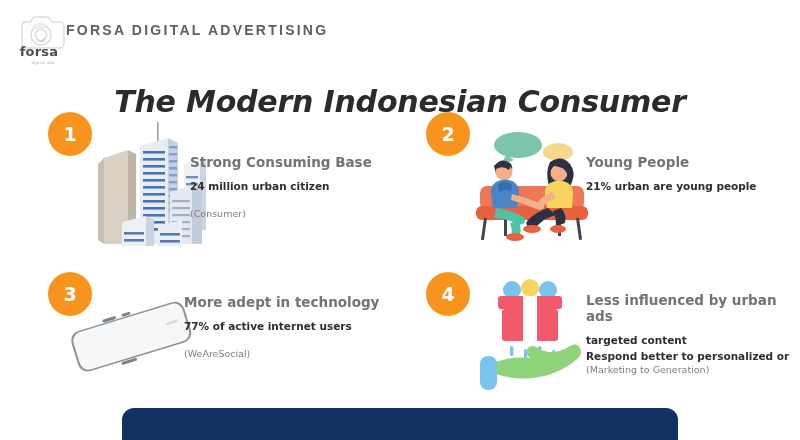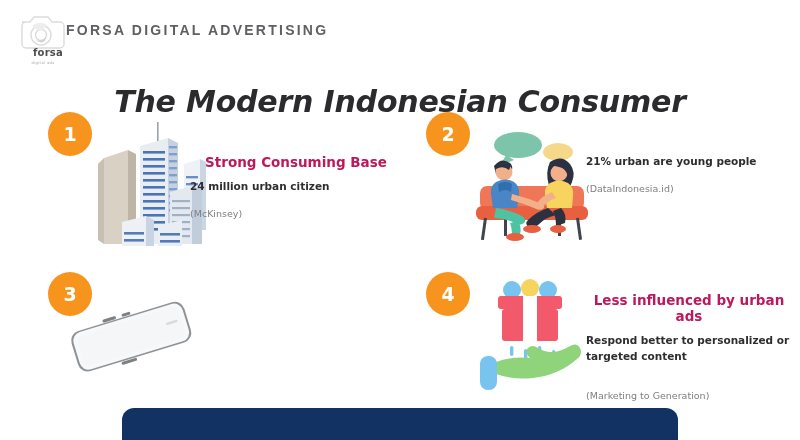--- a/index.html
+++ b/index.html
@@ -24,26 +24,26 @@
   }
   #brand-logo {
     position: absolute;
     left: 14px; top: 6px;
     width: 58px; height: 54px;
     opacity: 0.9;
   }
   #brand-logo svg { display: block; }
   #brand-logo .logo-word {
     position: absolute;
-    left: 11px; bottom: 2px;
+    left: 2px; bottom: 2px;
     width: 46px;
     text-align: center;
     font-family: "DejaVu Sans", sans-serif;
     font-weight: 700;
-    font-size: 10px;
+    font-size: 13px;
     letter-spacing: 0.2px;
     color: #3a3a3a;
     line-height: 1;
   }
   #brand-logo .logo-sub {
     position: absolute;
     left: 6px; bottom: -6px;
     width: 46px;
     text-align: center;
     font-family: "DejaVu Sans", sans-serif;
@@ -109,24 +109,23 @@
 
   .text-col {
     position: absolute;
     left: 152px; top: 40px;
     width: 212px;
   }
   .stat-heading {
     font-family: "DejaVu Sans", sans-serif;
     font-size: 13.5px;
     font-weight: 700;
-    color: #be185d;
+    color: #737373;
     line-height: 1.2;
     margin: 0 0 9px 0;
-    text-align: center;
   }
   .stat-body {
     font-family: "DejaVu Sans", sans-serif;
     font-size: 10.5px;
     font-weight: 700;
     color: #2e2e30;
     line-height: 1.45;
     margin: 0;
   }
   .stat-body .line { display: block; }
@@ -139,21 +138,21 @@
   }
 
   
   #card-1 .text-col { left: 150px; top: 42px; }
   #card-2 .illus    { left: 48px; top: 14px; width: 130px; height: 118px; }
   #card-2 .text-col { left: 168px; top: 42px; width: 200px; }
   #card-3 .illus    { left: 16px; top: 16px; width: 148px; height: 96px; }
   #card-3 .text-col { left: 144px; top: 22px; width: 218px; }
   #card-4 .illus    { left: 56px; top: 4px; width: 112px; height: 118px; }
   #card-4 .text-col { left: 168px; top: 20px; width: 206px; }
-  #card-4 .stat-source { margin-top: 26px; }
+  #card-4 .stat-source { margin-top: 0; }
 
   
   #bottom-bar {
     position: absolute;
     left: 122px; top: 408px;
     width: 556px; height: 60px;
     background: #123263;
     border-radius: 12px 12px 0 0;
   }
 </style>
@@ -256,21 +255,21 @@
           <rect x="76" y="120" width="20" height="2.6"></rect>
       </g>
     </svg>
   </div>
 
   <div class="text-col">
     <div class="stat-heading">Strong Consuming Base</div>
     <div class="stat-body">
       <span class="line">24 million urban citizen</span>
     </div>
-    <div class="stat-source">(McKinsey)</div>
+    <div class="stat-source">(Consumer)</div>
   </div>
 </div>
 
 <div class="stat-card col-right row-top" id="card-2">
   <div class="badge">2</div>
 
   <div class="illus">
     <svg viewBox="0 0 130 118" aria-hidden="true">
 
       <ellipse cx="52" cy="19" rx="24" ry="13" fill="#7cc5ab"></ellipse>
@@ -306,24 +305,24 @@
       <path d="M86 66 q-10 4 -14 10 q-2 3 2 4 q4 0 7 -3 q4 -4 9 -5 z" fill="#f2b08a"></path>
 
       <path d="M82 82 q-12 4 -20 12 q-4 4 1 7 q5 2 9 -2 q8 -8 18 -10 z" fill="#2c3141"></path>
       <path d="M95 82 q6 6 4 15 l-9 3 q0 -9 -3 -15 z" fill="#2c3141"></path>
       <ellipse cx="66" cy="103" rx="9" ry="4" fill="#e8603f"></ellipse>
       <ellipse cx="92" cy="103" rx="8" ry="4" fill="#e8603f"></ellipse>
     </svg>
   </div>
 
   <div class="text-col">
+    <div class="stat-heading">Young People</div>
     <div class="stat-body">
       <span class="line">21% urban are young people</span>
     </div>
-    <div class="stat-source">(DataIndonesia.id)</div>
   </div>
 </div>
 
 <div class="stat-card col-left row-bottom" id="card-3">
   <div class="badge">3</div>
 
   <div class="illus">
     <svg viewBox="0 0 148 96" aria-hidden="true">
 
       <g transform="rotate(-17 74 48)">
@@ -334,20 +333,27 @@
 
         <rect x="112" y="46" width="12" height="2.4" rx="1.2" fill="#d7dadd"></rect>
 
         <rect x="52" y="24.5" width="14" height="3" rx="1.5" fill="#7c8185"></rect>
         <rect x="72" y="24.5" width="9" height="3" rx="1.5" fill="#7c8185"></rect>
         <rect x="58" y="70.5" width="16" height="3" rx="1.5" fill="#7c8185"></rect>
       </g>
     </svg>
   </div>
 
+  <div class="text-col">
+    <div class="stat-heading">More adept in technology</div>
+    <div class="stat-body">
+      <span class="line">77% of active internet users</span>
+    </div>
+    <div class="stat-source">(WeAreSocial)</div>
+  </div>
 </div>
 
 <div class="stat-card col-right row-bottom" id="card-4">
   <div class="badge">4</div>
 
   <div class="illus">
     <svg viewBox="0 0 112 118" aria-hidden="true">
 
       <circle cx="38" cy="14" r="9" fill="#79c4ee"></circle>
       <circle cx="74" cy="14" r="9" fill="#79c4ee"></circle>
@@ -367,20 +373,20 @@
       </g>
 
       <path d="M22 86 q16 -6 34 -4 q-6 -6 -2 -10 q4 -4 10 0 q14 9 32 -2 q7 -4 10 2 q3 6 -3 11 q-18 16 -44 19 q-20 2 -37 -4 z" fill="#8fd47a"></path>
       <rect x="6" y="80" width="17" height="34" rx="8" fill="#79c4ee"></rect>
     </svg>
   </div>
 
   <div class="text-col">
     <div class="stat-heading">Less influenced by urban ads</div>
     <div class="stat-body">
+      <span class="line">targeted content</span>
       <span class="line">Respond better to personalized or</span>
-      <span class="line">targeted content</span>
     </div>
     <div class="stat-source">(Marketing to Generation)</div>
   </div>
 </div>
 
 <div id="bottom-bar"></div>
 
 </body></html>

